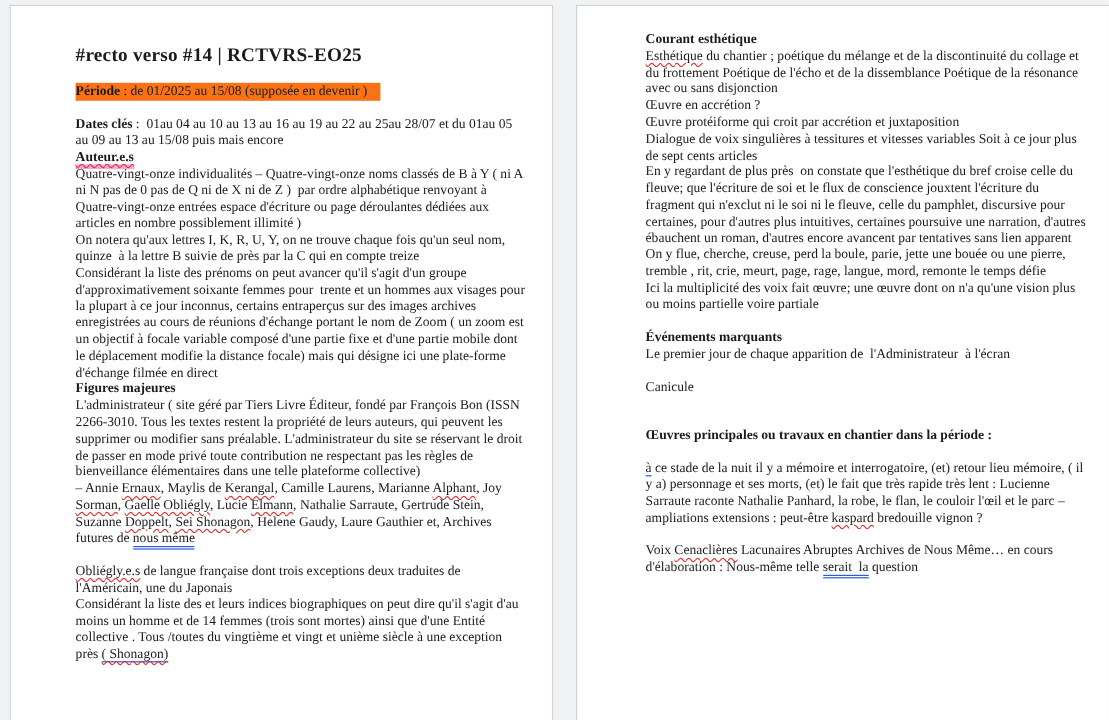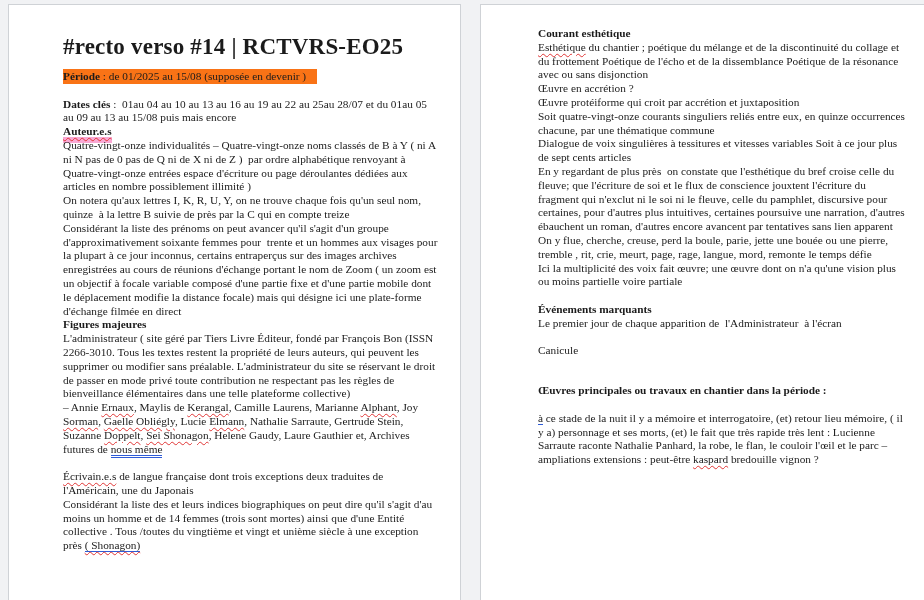--- a/index.html
+++ b/index.html
@@ -9,70 +9,70 @@
     font-family:"Liberation Serif","DejaVu Serif",serif;
     color:#1b1b1b;
   }
   .page{
     position:absolute;top:4px;background:#ffffff;
     border:1px solid #cfd2d6;box-sizing:border-box;
   }
   #page-left{left:8px;width:453px;height:640px;padding:26px 20px 20px 54px;}
   #page-right{left:480px;width:452px;height:640px;padding:22px 24px 20px 57px;}
   .title{
-    font-size:23px;line-height:24px;font-weight:bold;
+    font-size:16px;line-height:24px;font-weight:bold;
     margin:4px 0 11px 0;letter-spacing:.2px;white-space:pre-wrap;
   }
   .para{font-size:11.3px;line-height:13.8px;white-space:pre-wrap;}
   .gap{height:13.8px;}
   .b{font-weight:bold;}
   .sq{
     text-decoration-line:underline;
     text-decoration-style:wavy;
     text-decoration-color:#e03535;
     text-decoration-thickness:1px;
     text-underline-offset:2px;
   }
-  .ul{border-bottom:6px solid #f9a8d4;text-align:right;}
+  .ul{border-bottom:4px solid #f9a8d4;text-align:right;}
   .lk1{border-bottom:1px solid #2e5bd7;}
   .lk2{border-bottom:3px double #2e5bd7;text-align:right;}
   .hl{background:#f97316;padding:1px 8px 2px 0;}
 </style>
 </head>
 <body>
 
 <div class="page" id="page-left">
     <div class="title"><span class="b">#recto verso #14 | RCTVRS-EO25</span></div>
     <div class="para"><span class="hl"><span class="b">Période</span><span> : de 01/2025 au 15/08 (supposée en devenir ) </span></span></div>
     <div class="gap"></div>
     <div class="para"><span class="b">Dates clés</span><span> :  01au 04 au 10 au 13 au 16 au 19 au 22 au 25au 28/07 et du 01au 05 au 09 au 13 au 15/08 puis mais encore</span></div>
     <div class="para"><span class="b sq ul">Auteur.e.s</span></div>
     <div class="para"><span>Quatre-vingt-onze individualités – Quatre-vingt-onze noms classés de B à Y ( ni A ni N pas de 0 pas de Q ni de X ni de Z )  par ordre alphabétique renvoyant à Quatre-vingt-onze entrées espace d'écriture ou page déroulantes dédiées aux articles en nombre possiblement illimité )</span></div>
     <div class="para"><span>On notera qu'aux lettres I, K, R, U, Y, on ne trouve chaque fois qu'un seul nom, quinze  à la lettre B suivie de près par la C qui en compte treize</span></div>
     <div class="para"><span>Considérant la liste des prénoms on peut avancer qu'il s'agit d'un groupe d'approximativement soixante femmes pour  trente et un hommes aux visages pour la plupart à ce jour inconnus, certains entraperçus sur des images archives enregistrées au cours de réunions d'échange portant le nom de Zoom ( un zoom est un objectif à focale variable composé d'une partie fixe et d'une partie mobile dont le déplacement modifie la distance focale) mais qui désigne ici une plate-forme d'échange filmée en direct</span></div>
     <div class="para"><span class="b">Figures majeures</span></div>
     <div class="para"><span>L'administrateur ( site géré par Tiers Livre Éditeur, fondé par François Bon (ISSN 2266-3010. Tous les textes restent la propriété de leurs auteurs, qui peuvent les supprimer ou modifier sans préalable. L'administrateur du site se réservant le droit de passer en mode privé toute contribution ne respectant pas les règles de bienveillance élémentaires dans une telle plateforme collective)</span></div>
     <div class="para"><span>– Annie </span><span class="sq">Ernaux</span><span>, Maylis de </span><span class="sq">Kerangal</span><span>, Camille Laurens, Marianne </span><span class="sq">Alphant</span><span>, Joy </span><span class="sq">Sorman</span><span>, </span><span class="sq">Gaelle Obliégly</span><span>, Lucie </span><span class="sq">Elmann</span><span>, Nathalie Sarraute, Gertrude Stein, Suzanne </span><span class="sq">Doppelt</span><span>, </span><span class="sq">Sei Shonagon</span><span>, Helene Gaudy, Laure Gauthier et, Archives futures de </span><span class="lk2">nous même</span></div>
     <div class="gap"></div>
-    <div class="para"><span class="sq">Écrivain.e.s</span><span> de langue française dont trois exceptions deux traduites de l'Américain, une du Japonais</span></div>
+    <div class="para"><span class="sq">Obliégly.e.s</span><span> de langue française dont trois exceptions deux traduites de l'Américain, une du Japonais</span></div>
     <div class="para"><span>Considérant la liste des et leurs indices biographiques on peut dire qu'il s'agit d'au moins un homme et de 14 femmes (trois sont mortes) ainsi que d'une Entité collective . Tous /toutes du vingtième et vingt et unième siècle à une exception près </span><span class="lk1 sq">( Shonagon)</span></div>
   </div>
 <div class="page" id="page-right">
     <div class="para"><span class="b">Courant esthétique</span></div>
     <div class="para"><span class="sq">Esthétique</span><span> du chantier ; poétique du mélange et de la discontinuité du collage et du frottement Poétique de l'écho et de la dissemblance Poétique de la résonance avec ou sans disjonction</span></div>
     <div class="para"><span>Œuvre en accrétion ?</span></div>
     <div class="para"><span>Œuvre protéiforme qui croit par accrétion et juxtaposition</span></div>
-    <div class="para"><span>Soit quatre-vingt-onze courants singuliers reliés entre eux, en quinze occurrences chacune, par une thématique commune</span></div>
     <div class="para"><span>Dialogue de voix singulières à tessitures et vitesses variables Soit à ce jour plus de sept cents articles</span></div>
     <div class="para"><span>En y regardant de plus près  on constate que l'esthétique du bref croise celle du fleuve; que l'écriture de soi et le flux de conscience jouxtent l'écriture du fragment qui n'exclut ni le soi ni le fleuve, celle du pamphlet, discursive pour certaines, pour d'autres plus intuitives, certaines poursuive une narration, d'autres ébauchent un roman, d'autres encore avancent par tentatives sans lien apparent</span></div>
     <div class="para"><span>On y flue, cherche, creuse, perd la boule, parie, jette une bouée ou une pierre, tremble , rit, crie, meurt, page, rage, langue, mord, remonte le temps défie</span></div>
     <div class="para"><span>Ici la multiplicité des voix fait œuvre; une œuvre dont on n'a qu'une vision plus ou moins partielle voire partiale</span></div>
     <div class="gap"></div>
     <div class="para"><span class="b">Événements marquants</span></div>
     <div class="para"><span>Le premier jour de chaque apparition de  l'Administrateur  à l'écran</span></div>
     <div class="gap"></div>
     <div class="para"><span>Canicule</span></div>
     <div class="gap" style="height: 26px;"></div>
     <div class="para"><span class="b">Œuvres principales ou travaux en chantier dans la période :</span></div>
     <div class="gap"></div>
     <div class="para"><span class="lk1">à</span><span> ce stade de la nuit il y a mémoire et interrogatoire, (et) retour lieu mémoire, ( il y a) personnage et ses morts, (et) le fait que très rapide très lent : Lucienne Sarraute raconte Nathalie Panhard, la robe, le flan, le couloir l'œil et le parc – ampliations extensions : peut-être </span><span class="sq">kaspard</span><span> bredouille vignon ?</span></div>
     <div class="gap"></div>
+    <div class="para"><span>Voix </span><span class="sq">Cenaclières</span><span> Lacunaires Abruptes Archives de Nous Même… en cours d'élaboration : Nous-même telle </span><span class="lk2">serait  la</span><span> question</span></div>
   </div>
 
 </body></html>

